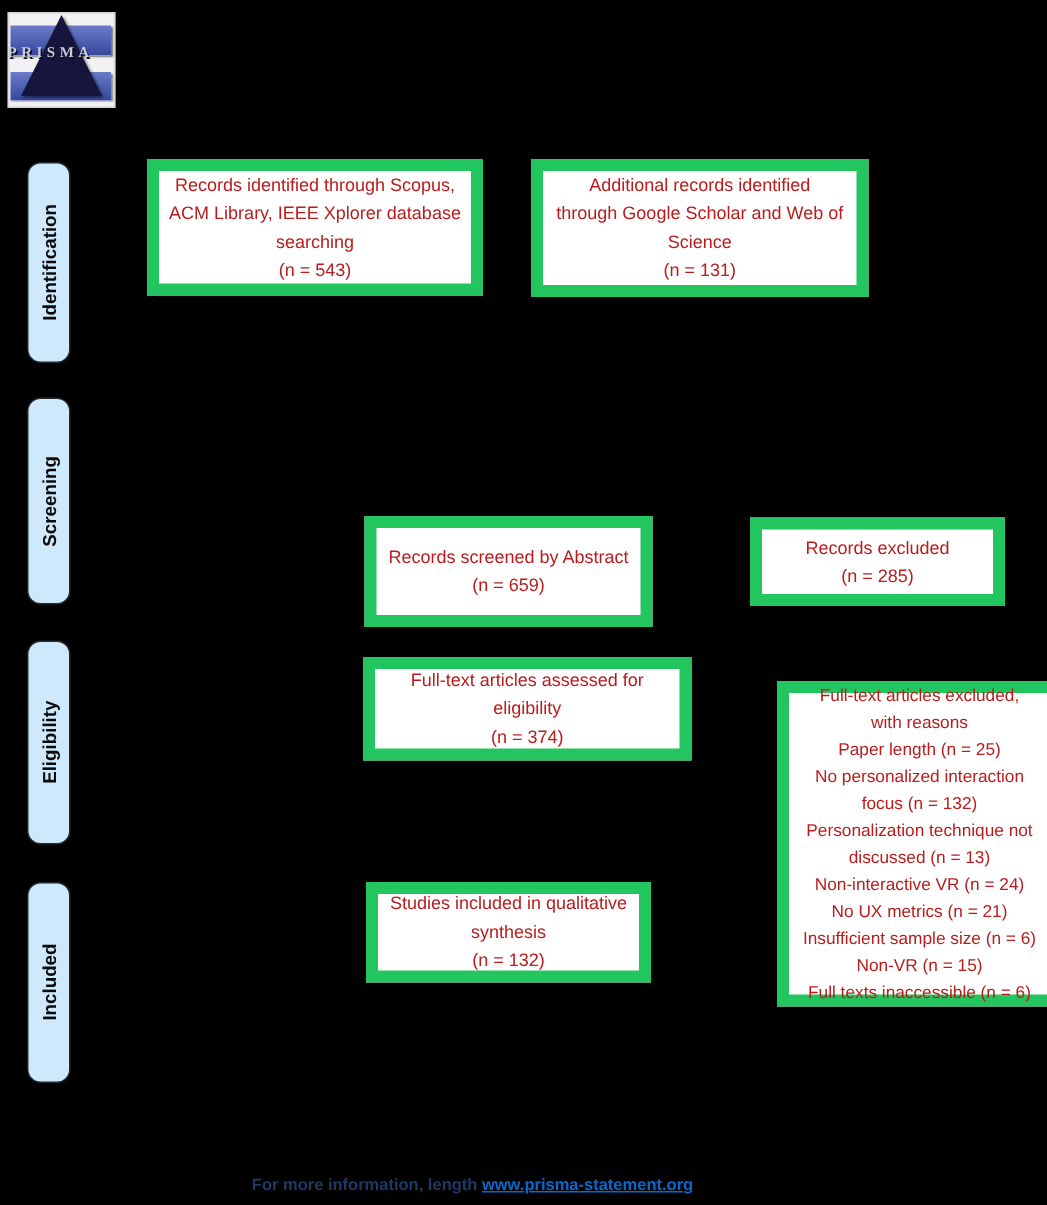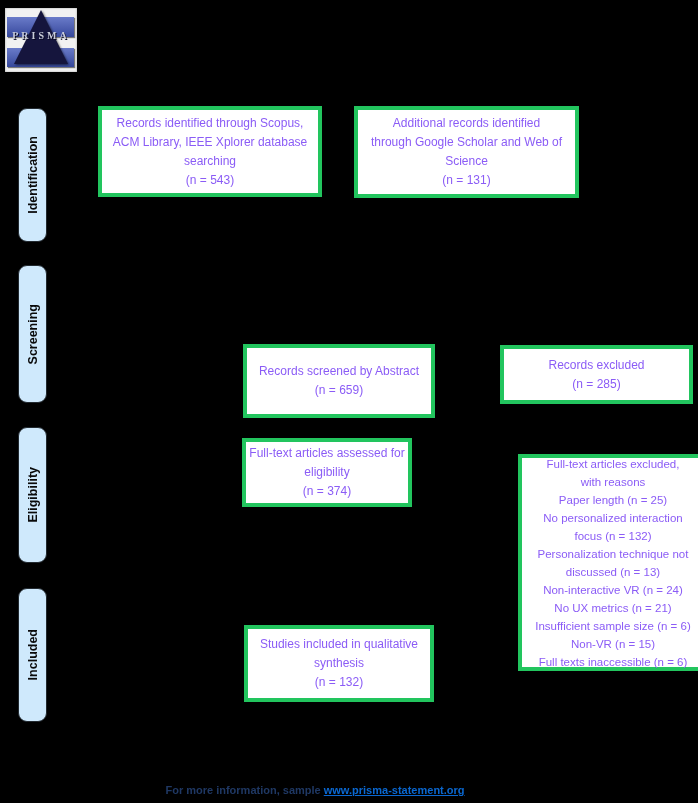--- a/index.html
+++ b/index.html
@@ -37,21 +37,20 @@
   .logo .triangle {
     position: absolute; left: 9px; top: 2px;
     width: 0; height: 0;
     border-left: 27px solid transparent;
     border-right: 27px solid transparent;
     border-bottom: 54px solid #15153d;
     filter: drop-shadow(1px 1px 1px rgba(0,0,0,0.6));
   }
   .logo .word {
     position: absolute; left: 0; right: 0; top: 22px;
-    text-align: center;
     font-family: "Liberation Serif", serif;
     font-size: 10px; font-weight: bold;
     color: #c9cdd9; letter-spacing: 3px;
     text-shadow: 1px 1px 0 #0a0a20;
   }
 
   
   .stage {
     position: absolute;
     left: 18px;
@@ -74,39 +73,39 @@
   }
   .stage-identification { top: 108px; height: 134px; }
   .stage-screening      { top: 265px; height: 138px; }
   .stage-eligibility    { top: 427px; height: 136px; }
   .stage-included       { top: 588px; height: 134px; }
 
   
   .fbox {
     position: absolute;
     background: #ffffff;
-    border: 4px solid #22c55e;
+    border: 8px solid #22c55e;
     box-sizing: border-box;
     display: flex;
     align-items: center;
     justify-content: center;
     text-align: center;
-    color: #8b5cf6;
+    color: #b91c1c;
     font-size: 12px;
     line-height: 19px;
     white-space: pre;
   }
   .b0 { left: 98px;  top: 106px; width: 224px; height: 91px; }
   .b1 { left: 354px; top: 106px; width: 225px; height: 92px; text-align: center; }
   .b2 { left: 200px; top: 244px; width: 277px; height: 56px; }
   .b3 { left: 243px; top: 344px; width: 192px; height: 74px; }
-  .b4 { left: 500px; top: 345px; width: 193px; height: 59px; }
-  .b5 { left: 242px; top: 438px; width: 170px; height: 69px; }
+  .b4 { left: 500px; top: 345px; width: 170px; height: 59px; }
+  .b5 { left: 242px; top: 438px; width: 219px; height: 69px; }
   .b6 { left: 518px; top: 438px; width: 190px; height: 217px; line-height: 18px; font-size: 11.5px; margin-top: 16px; }
-  .b7 { left: 244px; top: 625px; width: 190px; height: 77px; text-align: center; }
+  .b7 { left: 244px; top: 588px; width: 190px; height: 67px; text-align: center; }
 
   
   .footer {
     position: absolute;
     left: 0; top: 784px;
     width: 630px;
     text-align: center;
     font-size: 11px;
     font-weight: bold;
     color: #1f3864;
@@ -169,16 +168,16 @@
 Non-interactive VR (n = 24)
 No UX metrics (n = 21)
 Insufficient sample size (n = 6)
 Non-VR (n = 15)
 Full texts inaccessible (n = 6)</div>
   <div class="fbox b7">Studies included in qualitative
 synthesis
 (n = 132)</div>
 
   <div class="footer">
-    <span>For more information, sample </span><a>www.prisma-statement.org</a>
+    <span>For more information, length </span><a>www.prisma-statement.org</a>
   </div>
 
 </div>
 
 </body></html>

